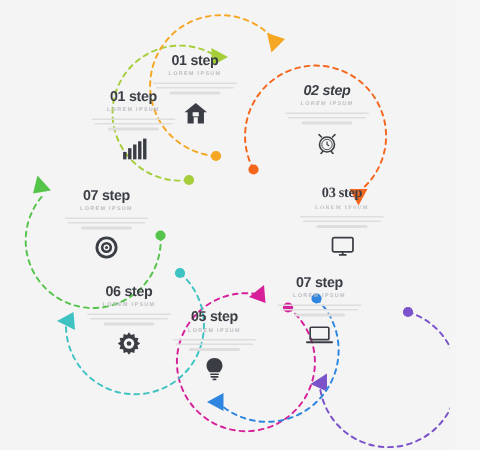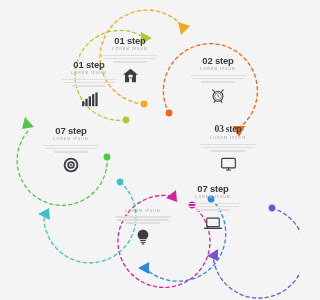--- a/index.html
+++ b/index.html
@@ -123,21 +123,21 @@
         <span class="ln3"></span>
     </div>
     <div class="step-icon">
       <svg width="17" height="15" viewBox="0 0 24 22" fill="#3a3e44">
         <path d="M12 1 L23 10 H20 V21 H14 V15 H10 V21 H4 V10 H1 Z"></path>
         <rect x="9" y="10" width="6" height="4" fill="#f4f4f4"></rect>
       </svg>
     </div>
   </div>
 
-  <div class="step" style="left:185px;top:56px;">
+  <div class="step" style="left:185px;top:56px;font-style:italic;">
     <div class="step-title">02 step</div>
     <div class="step-sub">LOREM IPSUM</div>
     <div class="step-body">
       <span class="ln1"></span>
         <span class="ln2"></span>
         <span class="ln3"></span>
     </div>
     <div class="step-icon">
       <svg width="16" height="16" viewBox="0 0 24 24" fill="none" stroke="#3a3e44" stroke-width="1.6">
         <circle cx="12" cy="14" r="7.5"></circle>
@@ -175,36 +175,53 @@
     </div>
     <div class="step-icon">
       <svg width="18" height="14" viewBox="0 0 26 20" fill="none" stroke="#3a3e44" stroke-width="1.6">
         <rect x="4" y="3" width="18" height="12" rx="1"></rect>
         <path d="M1 17.5 H25" stroke-width="2" stroke-linecap="round"></path>
       </svg>
     </div>
   </div>
 
   <div class="step" style="left:110px;top:207px;">
+    <div class="step-title">05 step</div>
     <div class="step-sub">LOREM IPSUM</div>
     <div class="step-body">
       <span class="ln1"></span>
         <span class="ln2"></span>
         <span class="ln3"></span>
     </div>
     <div class="step-icon">
       <svg width="14" height="16" viewBox="0 0 20 24" fill="#3a3e44">
         <path d="M10 1 C5.3 1 2 4.4 2 8.7 c0 3.1 1.8 4.9 3 6.6 h10 c1.2-1.7 3-3.5 3-6.6 C18 4.4 14.7 1 10 1 Z"></path>
         <rect x="5.5" y="16.4" width="9" height="1.7" rx="0.8"></rect>
         <rect x="6" y="19" width="8" height="1.7" rx="0.8"></rect>
         <rect x="8" y="21.5" width="4" height="1.8" rx="0.9"></rect>
       </svg>
     </div>
   </div>
 
+  <div class="step" style="left:53px;top:190px;">
+    <div class="step-title">06 step</div>
+    <div class="step-sub">LOREM IPSUM</div>
+    <div class="step-body">
+      <span class="ln1"></span>
+        <span class="ln2"></span>
+        <span class="ln3"></span>
+    </div>
+    <div class="step-icon">
+      <svg width="16" height="16" viewBox="0 0 24 24" fill="#3a3e44">
+        <path d="M12 0.8 L14 3.6 L17.4 2.6 L17.8 6.2 L21.4 6.6 L20.4 10 L23.2 12 L20.4 14 L21.4 17.4 L17.8 17.8 L17.4 21.4 L14 20.4 L12 23.2 L10 20.4 L6.6 21.4 L6.2 17.8 L2.6 17.4 L3.6 14 L0.8 12 L3.6 10 L2.6 6.6 L6.2 6.2 L6.6 2.6 L10 3.6 Z"></path>
+        <circle cx="12" cy="12" r="5.2" fill="#f4f4f4"></circle>
+        <circle cx="12" cy="12" r="2.3" fill="#3a3e44"></circle>
+      </svg>
+    </div>
+  </div>
 
   <div class="step" style="left:38px;top:126px;">
     <div class="step-title">07 step</div>
     <div class="step-sub">LOREM IPSUM</div>
     <div class="step-body">
       <span class="ln1"></span>
         <span class="ln2"></span>
         <span class="ln3"></span>
     </div>
     <div class="step-icon">

